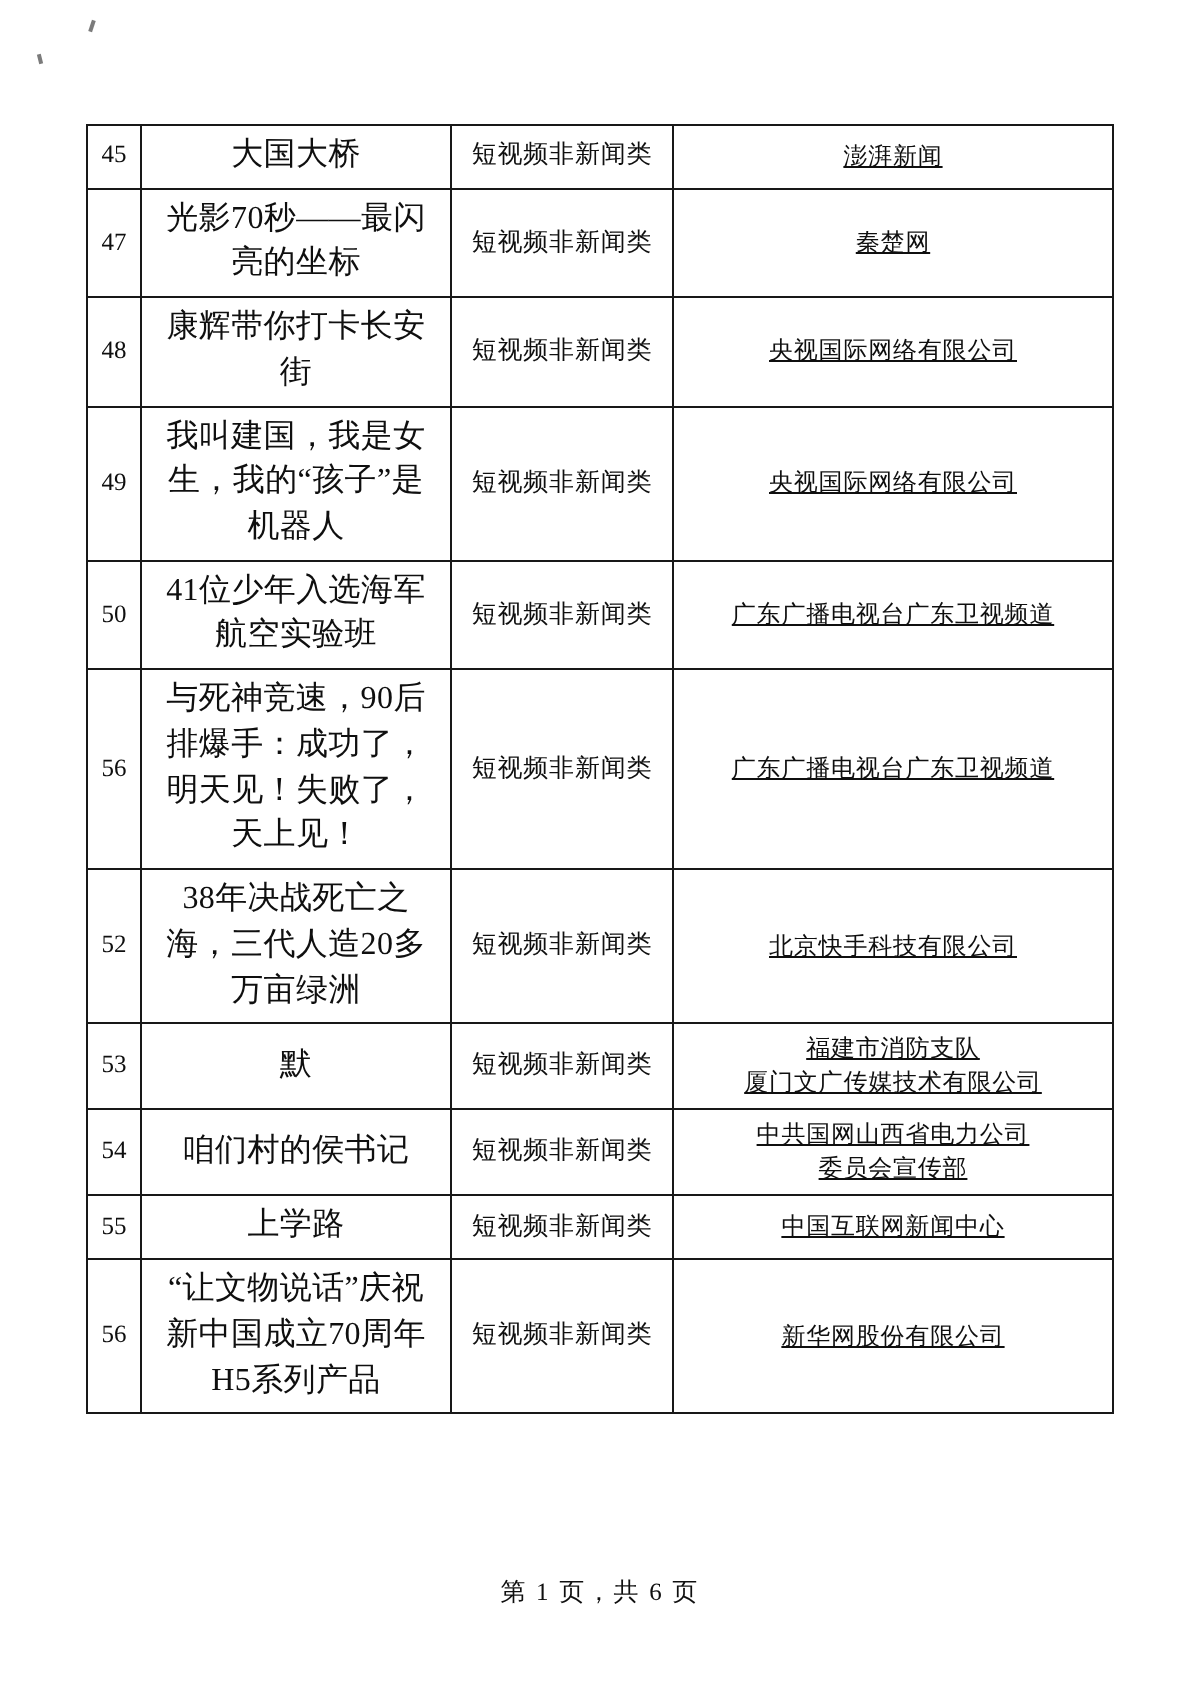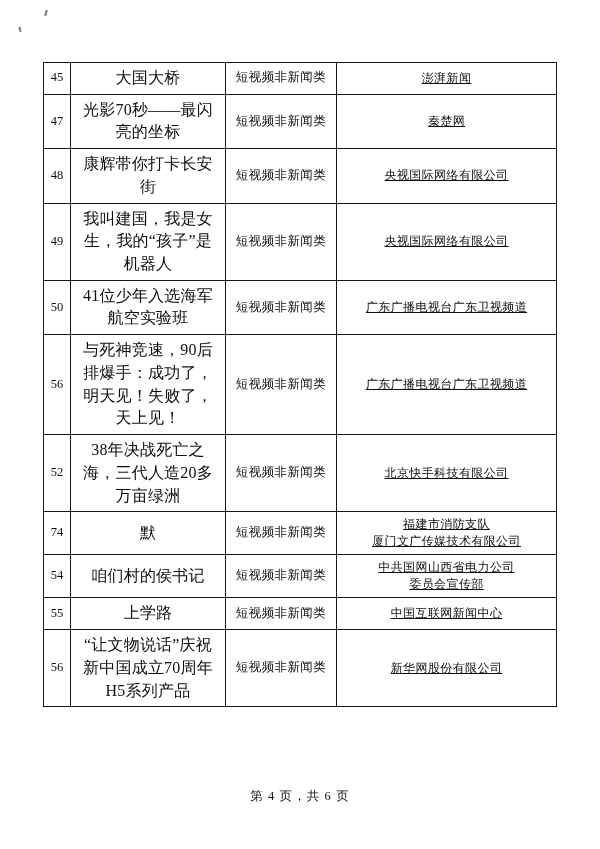--- a/index.html
+++ b/index.html
@@ -141,21 +141,21 @@
           <td class="cat">短视频非新闻类</td>
           <td class="org">广东广播电视台广东卫视频道</td>
         </tr>
         <tr>
           <td class="idx">52</td>
           <td class="title">38年决战死亡之海，三代人造20多万亩绿洲</td>
           <td class="cat">短视频非新闻类</td>
           <td class="org">北京快手科技有限公司</td>
         </tr>
         <tr>
-          <td class="idx">74</td>
+          <td class="idx">53</td>
           <td class="title">默</td>
           <td class="cat">短视频非新闻类</td>
           <td class="org">福建市消防支队<br>厦门文广传媒技术有限公司</td>
         </tr>
         <tr>
           <td class="idx">54</td>
           <td class="title">咱们村的侯书记</td>
           <td class="cat">短视频非新闻类</td>
           <td class="org">中共国网山西省电力公司<br>委员会宣传部</td>
         </tr>
@@ -167,15 +167,15 @@
         </tr>
         <tr>
           <td class="idx">56</td>
           <td class="title">“让文物说话”庆祝新中国成立70周年H5系列产品</td>
           <td class="cat">短视频非新闻类</td>
           <td class="org">新华网股份有限公司</td>
         </tr>
       </tbody>
   </table>
 
-  <div class="footer">第 4 页，共 6 页</div>
+  <div class="footer">第 1 页，共 6 页</div>
 
 </div>
 
 </body></html>

